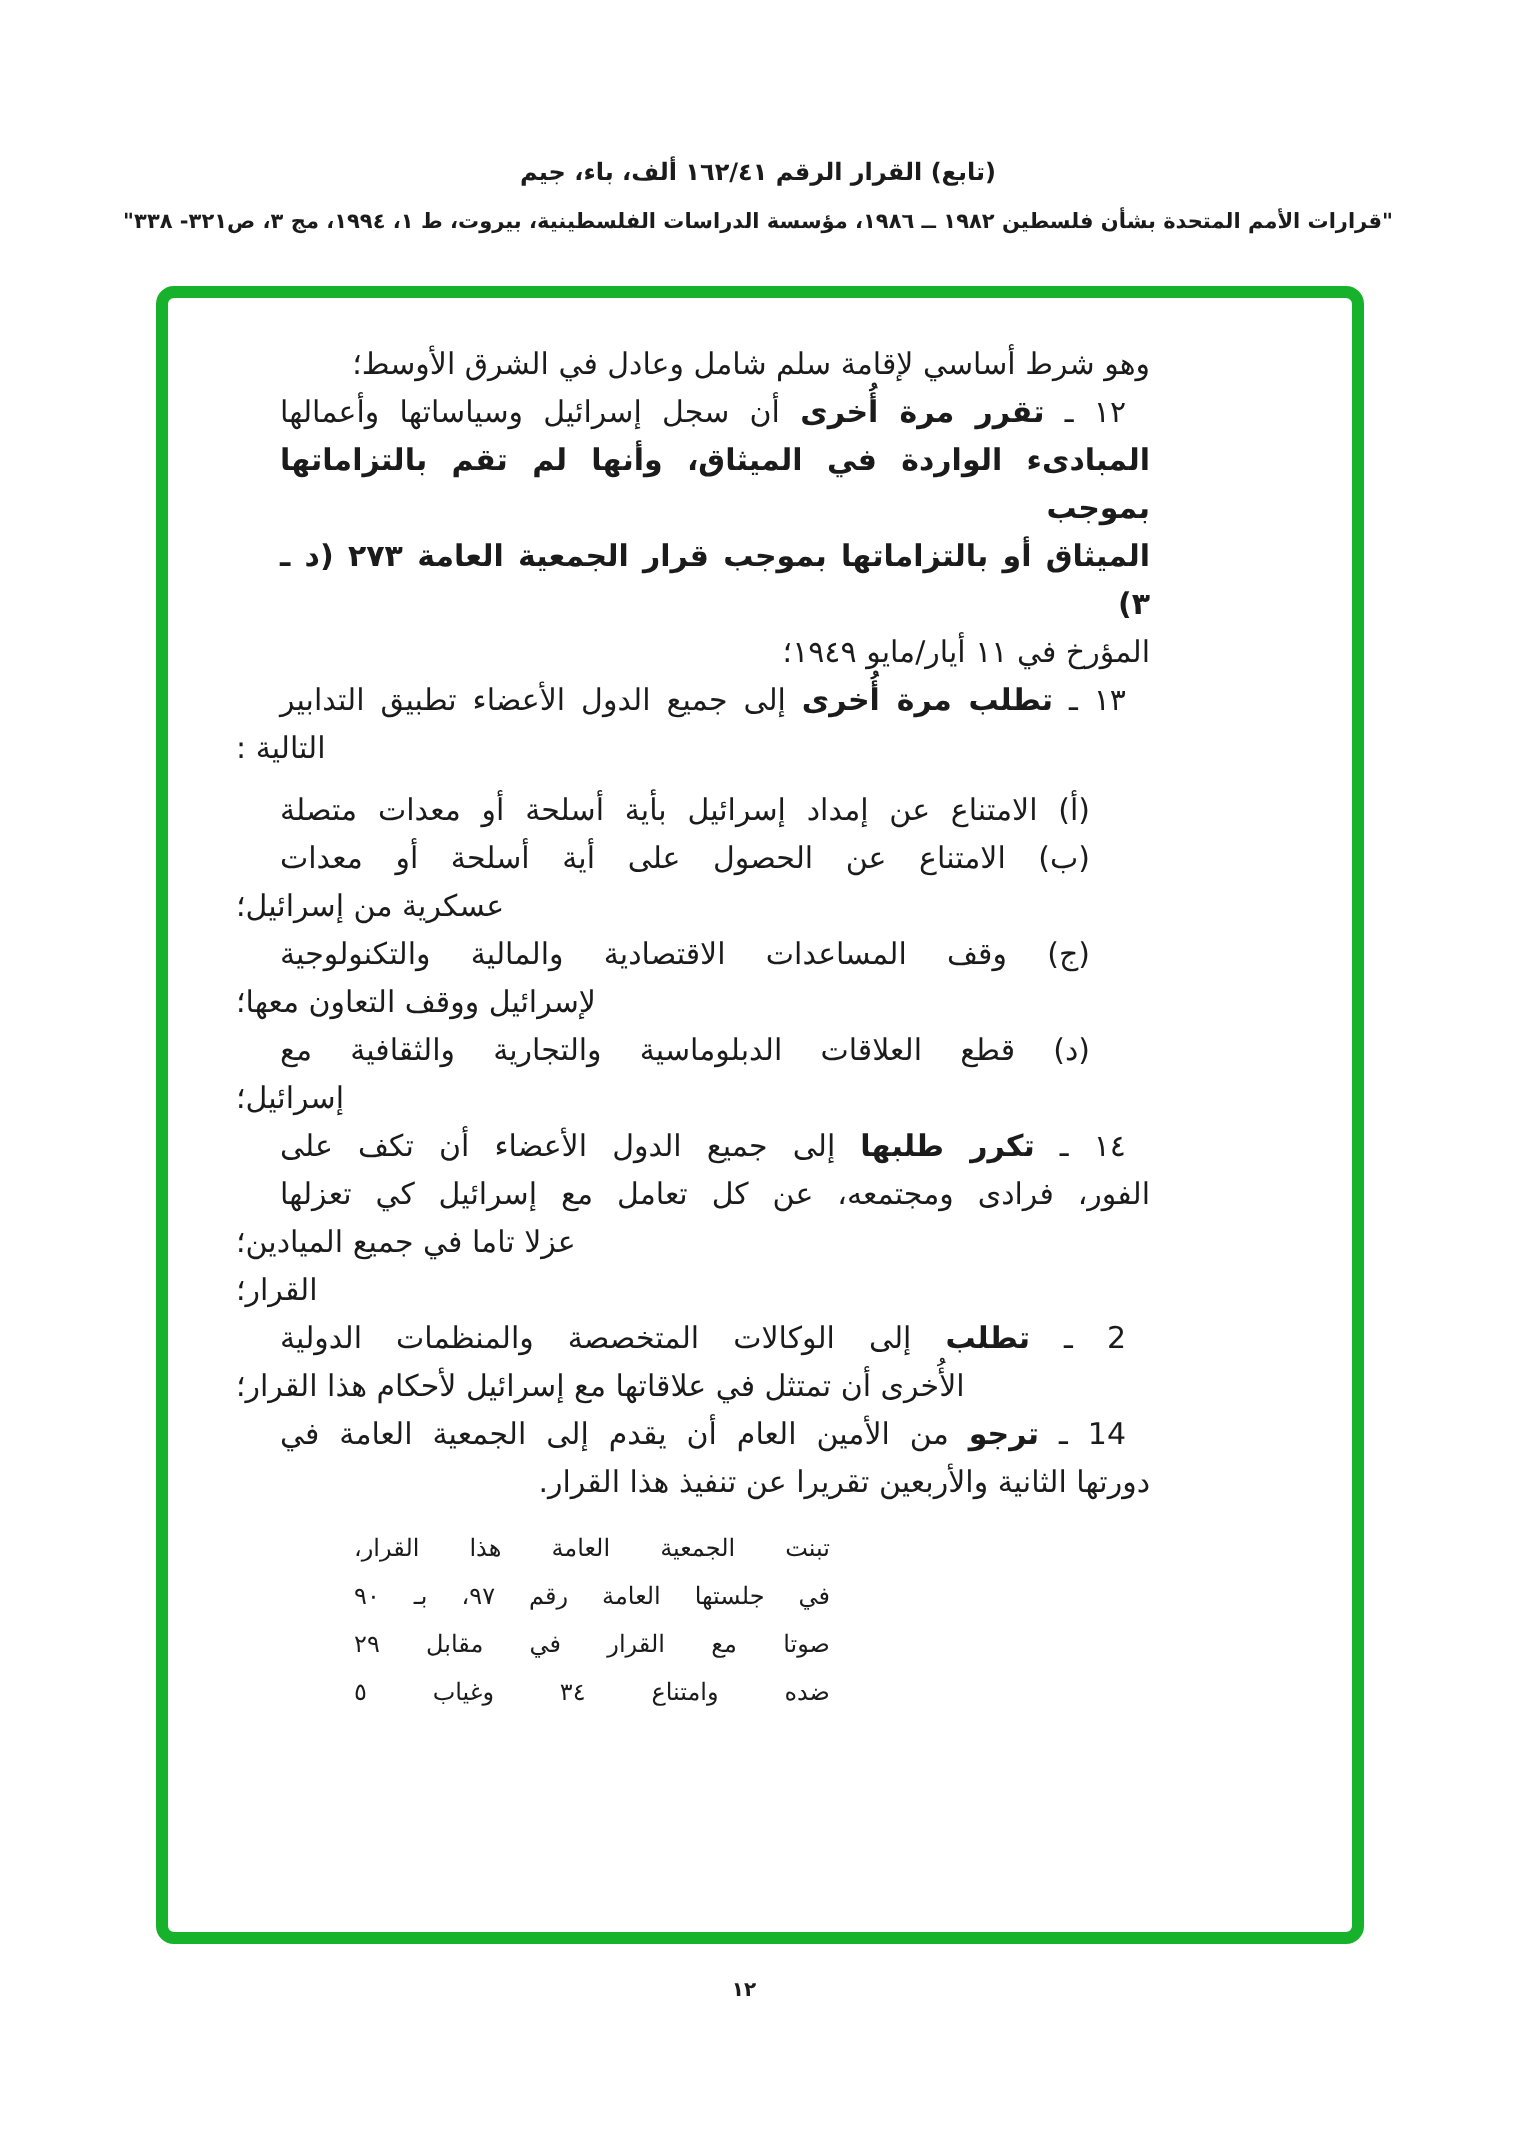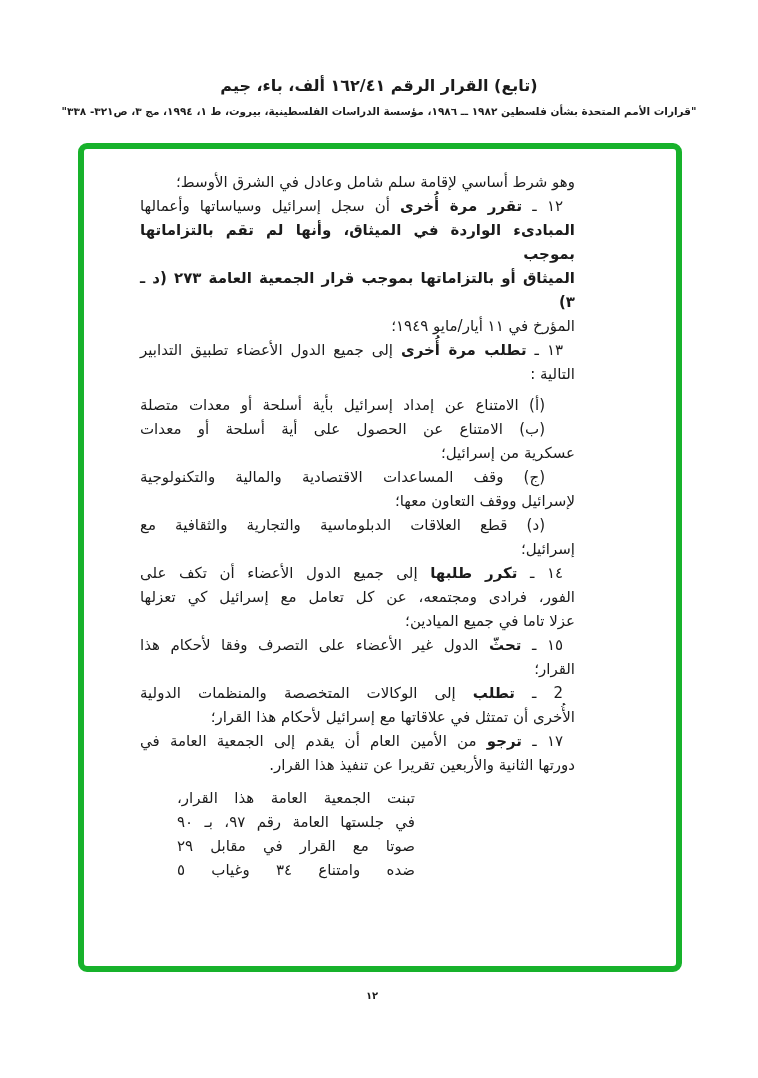--- a/index.html
+++ b/index.html
@@ -2,50 +2,50 @@
 <html lang="ar"><head>
 <meta charset="utf-8">
 <style>
   html,body{margin:0;padding:0;}
   body{
     width:758px;height:1078px;position:relative;background:#ffffff;
     font-family:"DejaVu Sans",sans-serif;color:#1b1b1b;overflow:hidden;
   }
   .doc-title{
     position:absolute;top:76px;left:0;right:0;text-align:center;
-    direction:rtl;font-weight:700;font-size:16px;line-height:20px;
+    direction:rtl;font-weight:700;font-size:12px;line-height:20px;
     letter-spacing:0;
   }
   .doc-source{
     position:absolute;top:104px;left:0;right:0;text-align:center;
     direction:rtl;font-weight:700;font-size:10.5px;line-height:14px;
   }
   .frame{
     position:absolute;left:78px;top:143px;width:604px;height:829px;
     box-sizing:border-box;border:6px solid #17b22b;border-radius:9px;
     background:transparent;
   }
   .content{
     position:absolute;left:118px;top:170px;width:457px;
     direction:rtl;
   }
   .l{font-size:15px;line-height:24px;min-height:24px;}
   .justify{text-align:justify;text-align-last:justify;margin-left:22px;}
   .start{text-align:right;}
-  .left{text-align:right;}
+  .left{text-align:left;}
   .ind1{text-indent:12px;}
   .ind2{text-indent:30px;}
   .gap{margin-top:7px;}
   .dark{font-weight:700;}
   .b{font-weight:700;}
   .leftpad{text-align:right;padding-left:55px;}
   .vote{
     width:238px;margin:9px 160px 0 0;direction:rtl;
   }
-  .vl{font-size:15px;line-height:24px;text-align:justify;text-align-last:justify;}
+  .vl{font-size:12px;line-height:24px;text-align:justify;text-align-last:justify;}
   .page-num{
     position:absolute;top:990px;left:0;right:14px;text-align:center;
     font-weight:700;font-size:10px;letter-spacing:5px;direction:rtl;
   }
 </style>
 </head>
 <body>
 
 <div class="doc-title">(تابع) القرار الرقم ١٦٢/٤١ ألف، باء، جيم</div>
 
@@ -65,25 +65,24 @@
     <div class="l justify ind2 gap"><span>(أ) الامتناع عن إمداد إسرائيل بأية أسلحة أو معدات متصلة</span></div>
     <div class="l justify ind2"><span>(ب) الامتناع عن الحصول على أية أسلحة أو معدات</span></div>
     <div class="l left"><span>عسكرية من إسرائيل؛</span></div>
     <div class="l justify ind2"><span>(ج) وقف المساعدات الاقتصادية والمالية والتكنولوجية</span></div>
     <div class="l left"><span>لإسرائيل ووقف التعاون معها؛</span></div>
     <div class="l justify ind2"><span>(د) قطع العلاقات الدبلوماسية والتجارية والثقافية مع</span></div>
     <div class="l left"><span>إسرائيل؛</span></div>
     <div class="l justify ind1"><span>١٤ ـ </span><span class="b">تكرر طلبها</span><span> إلى جميع الدول الأعضاء أن تكف على</span></div>
     <div class="l justify"><span>الفور، فرادى ومجتمعه، عن كل تعامل مع إسرائيل كي تعزلها</span></div>
     <div class="l left"><span>عزلا تاما في جميع الميادين؛</span></div>
-    <div class="l justify ind1"><span>١٥ ـ </span><span class="b">تحثّ</span><span> الدول غير الأعضاء على التصرف وفقا لأحكام هذا</span></div>
     <div class="l left"><span>القرار؛</span></div>
     <div class="l justify ind1"><span>2 ـ </span><span class="b">تطلب</span><span> إلى الوكالات المتخصصة والمنظمات الدولية</span></div>
     <div class="l left"><span>الأُخرى أن تمتثل في علاقاتها مع إسرائيل لأحكام هذا القرار؛</span></div>
-    <div class="l justify ind1"><span>١٧ ـ </span><span class="b">ترجو</span><span> من الأمين العام أن يقدم إلى الجمعية العامة في</span></div>
+    <div class="l justify ind1"><span>14 ـ </span><span class="b">ترجو</span><span> من الأمين العام أن يقدم إلى الجمعية العامة في</span></div>
     <div class="l leftpad"><span>دورتها الثانية والأربعين تقريرا عن تنفيذ هذا القرار.</span></div>
     <div class="vote">
       <div class="vl"><span>تبنت الجمعية العامة هذا القرار،</span></div>
       <div class="vl"><span>في جلستها العامة رقم ٩٧، بـ ٩٠</span></div>
       <div class="vl"><span>صوتا مع القرار في مقابل ٢٩</span></div>
       <div class="vl"><span>ضده وامتناع ٣٤ وغياب ٥</span></div>
     </div>
 </div>
 
 <div class="page-num">١٢</div>

